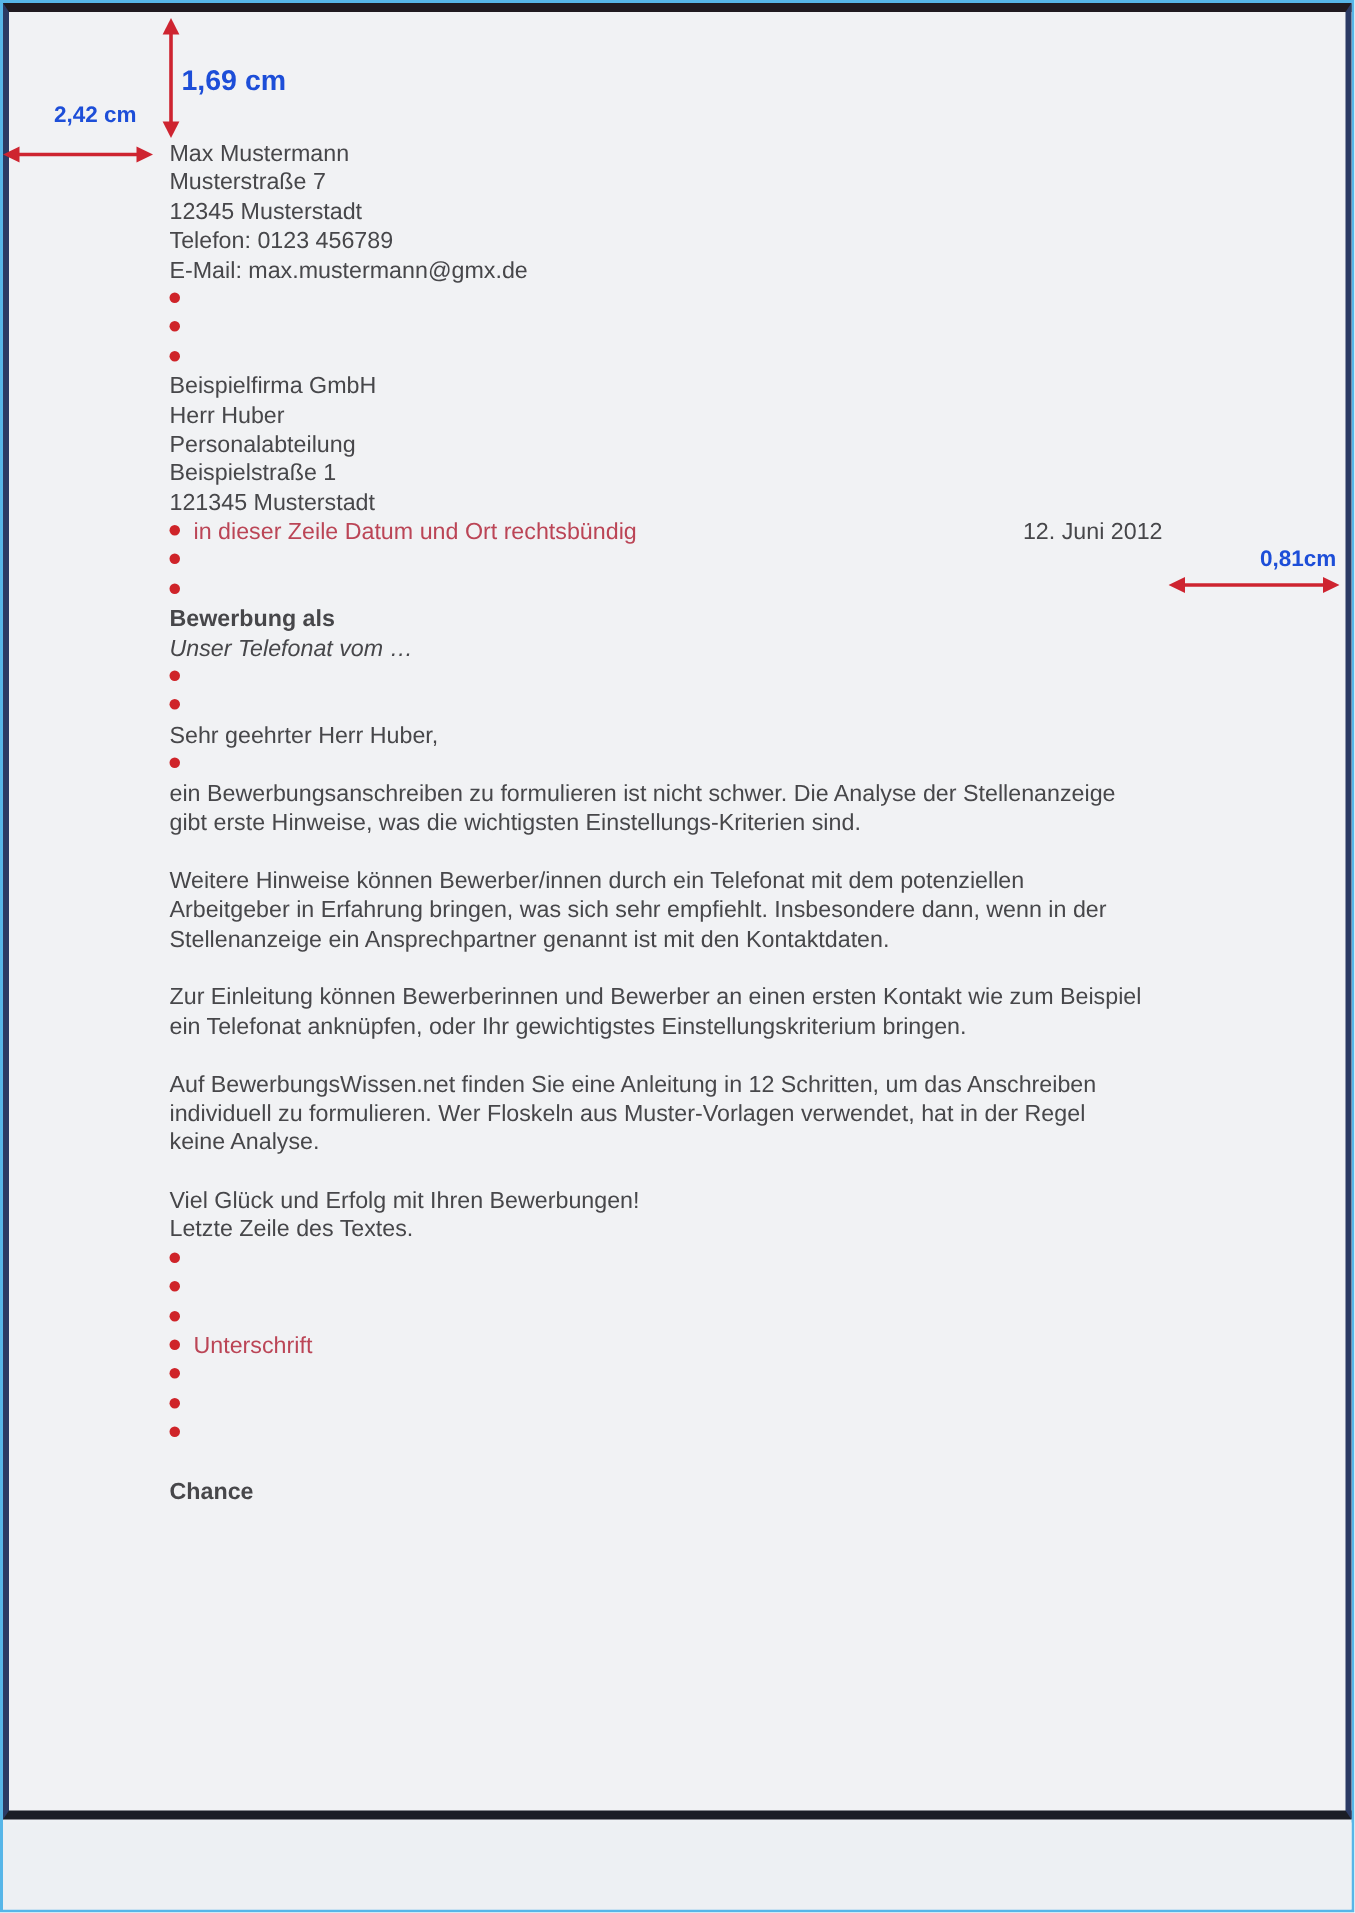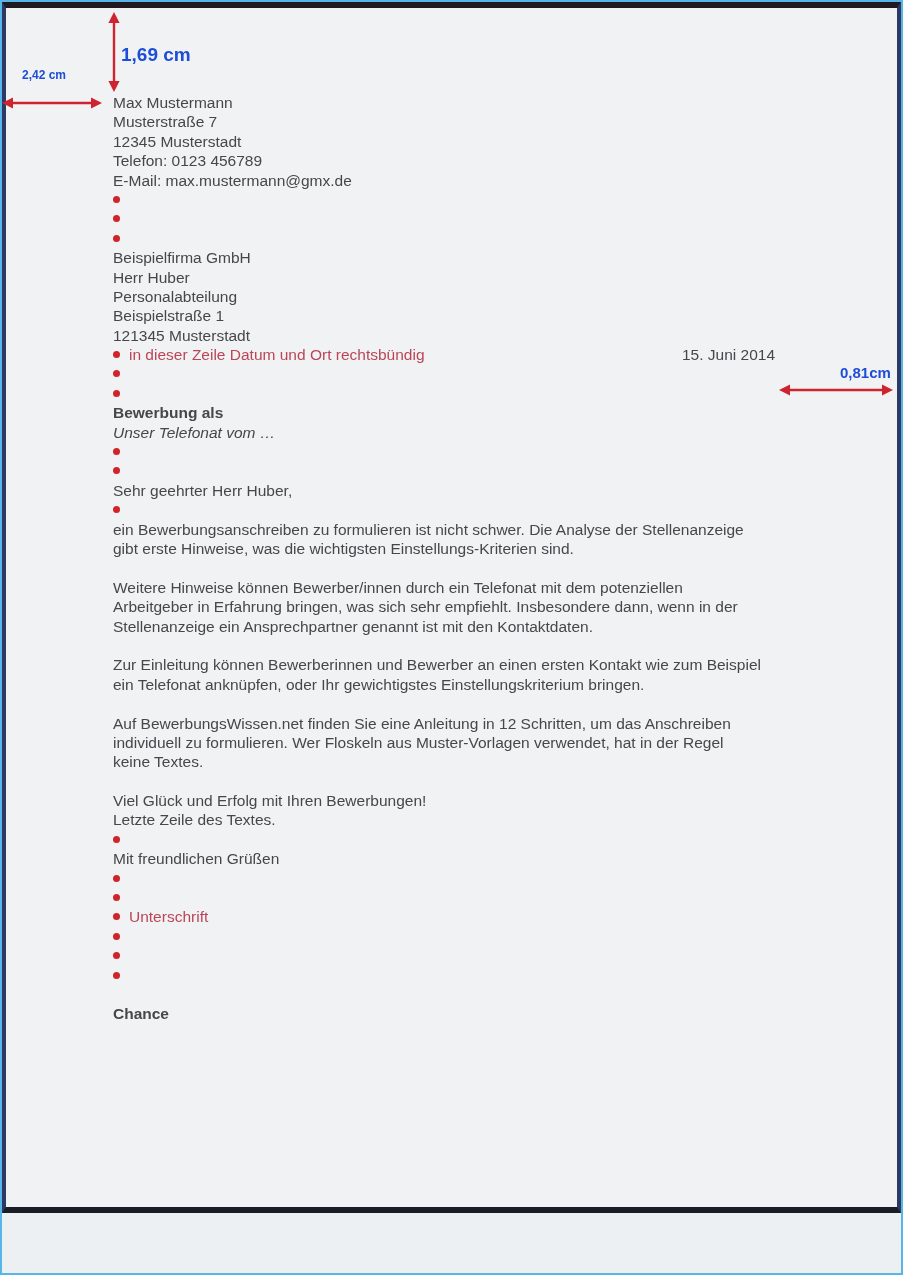--- a/index.html
+++ b/index.html
@@ -66,21 +66,21 @@
 
   
   .mlabel {
     position: absolute;
     color: #1d4ed8;
     font-weight: bold;
     white-space: nowrap;
     pointer-events: none;
   }
   .lbl-top   { left: 121px; top: 44px;  font-size: 19px; }
-  .lbl-left  { left: 22px;  top: 68px;  font-size: 12px; }
+  .lbl-left  { left: 36px;  top: 68px;  font-size: 15px; }
   .lbl-right { left: 794px; top: 364px; font-size: 15px; margin-left: 46px; }
 
   .arr { position: absolute; pointer-events: none; }
   .arr line    { stroke: #ce2430; stroke-width: 2.4; }
   .arr polygon { fill: #ce2430; }
   .arr-top   { left: 106px; top: 12px; }
   .arr-left  { left: 2px;   top: 96px; }
   .arr-right { left: 779px; top: 383px; }
 </style>
 </head>
@@ -98,47 +98,46 @@
       <div class="line">Telefon: 0123 456789</div>
       <div class="line">E-Mail: max.mustermann@gmx.de</div>
       <div class="line"><span class="dot"></span></div>
       <div class="line"><span class="dot"></span></div>
       <div class="line"><span class="dot"></span></div>
       <div class="line">Beispielfirma GmbH</div>
       <div class="line">Herr Huber</div>
       <div class="line">Personalabteilung</div>
       <div class="line">Beispielstraße 1</div>
       <div class="line">121345 Musterstadt</div>
-      <div class="line"><span class="dot"></span><span class="note">in dieser Zeile Datum und Ort rechtsbündig</span><span class="date">15. Juni 2014</span></div>
+      <div class="line"><span class="dot"></span><span class="note">in dieser Zeile Datum und Ort rechtsbündig</span><span class="date">12. Juni 2012</span></div>
       <div class="line"><span class="dot"></span></div>
       <div class="line"><span class="dot"></span></div>
       <div class="line bold">Bewerbung als</div>
       <div class="line italic">Unser Telefonat vom …</div>
       <div class="line"><span class="dot"></span></div>
       <div class="line"><span class="dot"></span></div>
       <div class="line">Sehr geehrter Herr Huber,</div>
       <div class="line"><span class="dot"></span></div>
       <div class="line">ein Bewerbungsanschreiben zu formulieren ist nicht schwer. Die Analyse der Stellenanzeige</div>
       <div class="line">gibt erste Hinweise, was die wichtigsten Einstellungs-Kriterien sind.</div>
       <div class="line"></div>
       <div class="line">Weitere Hinweise können Bewerber/innen durch ein Telefonat mit dem potenziellen</div>
       <div class="line">Arbeitgeber in Erfahrung bringen, was sich sehr empfiehlt. Insbesondere dann, wenn in der</div>
       <div class="line">Stellenanzeige ein Ansprechpartner genannt ist mit den Kontaktdaten.</div>
       <div class="line"></div>
       <div class="line">Zur Einleitung können Bewerberinnen und Bewerber an einen ersten Kontakt wie zum Beispiel</div>
       <div class="line">ein Telefonat anknüpfen, oder Ihr gewichtigstes Einstellungskriterium bringen.</div>
       <div class="line"></div>
       <div class="line">Auf BewerbungsWissen.net finden Sie eine Anleitung in 12 Schritten, um das Anschreiben</div>
       <div class="line">individuell zu formulieren. Wer Floskeln aus Muster-Vorlagen verwendet, hat in der Regel</div>
-      <div class="line">keine Textes.</div>
+      <div class="line">keine Analyse.</div>
       <div class="line"></div>
       <div class="line">Viel Glück und Erfolg mit Ihren Bewerbungen!</div>
       <div class="line">Letzte Zeile des Textes.</div>
       <div class="line"><span class="dot"></span></div>
-      <div class="line">Mit freundlichen Grüßen</div>
       <div class="line"><span class="dot"></span></div>
       <div class="line"><span class="dot"></span></div>
       <div class="line"><span class="dot"></span><span class="note">Unterschrift</span></div>
       <div class="line"><span class="dot"></span></div>
       <div class="line"><span class="dot"></span></div>
       <div class="line"><span class="dot"></span></div>
       <div class="line"></div>
       <div class="line bold">Chance</div>
     </div>
 

